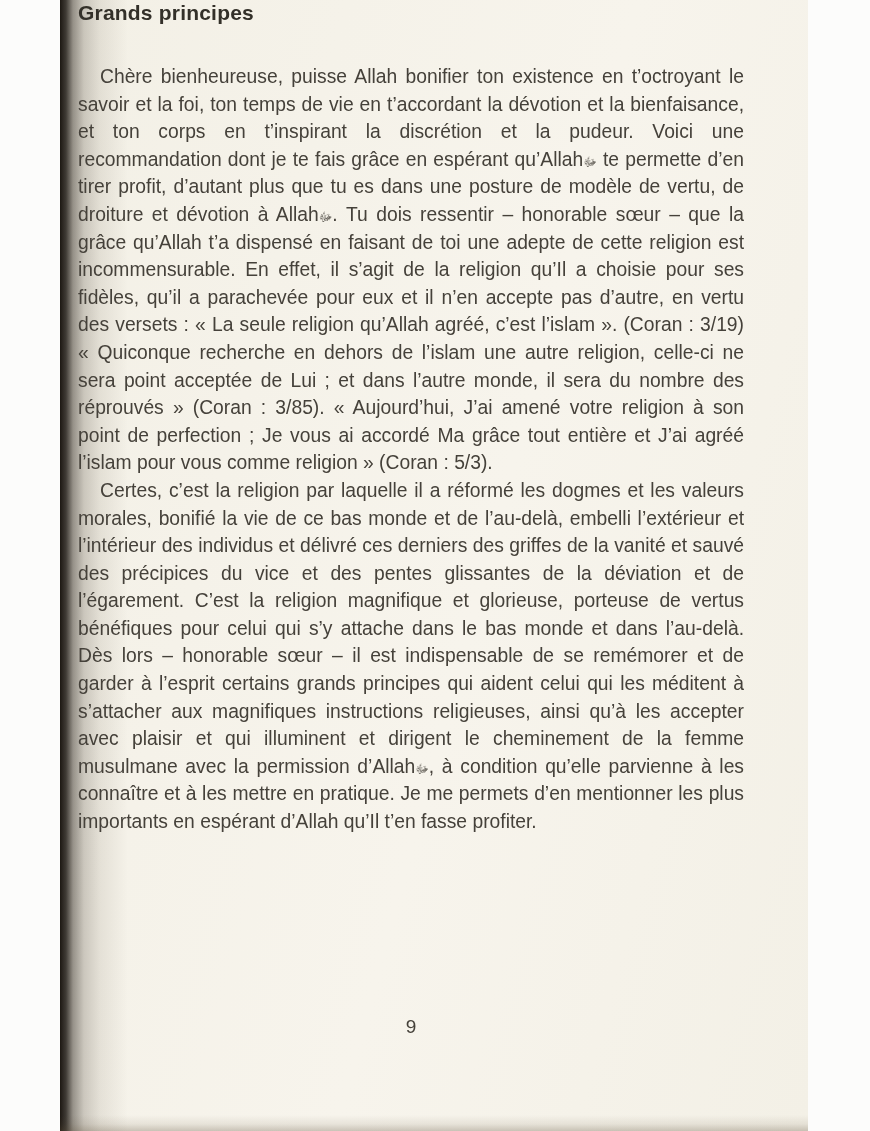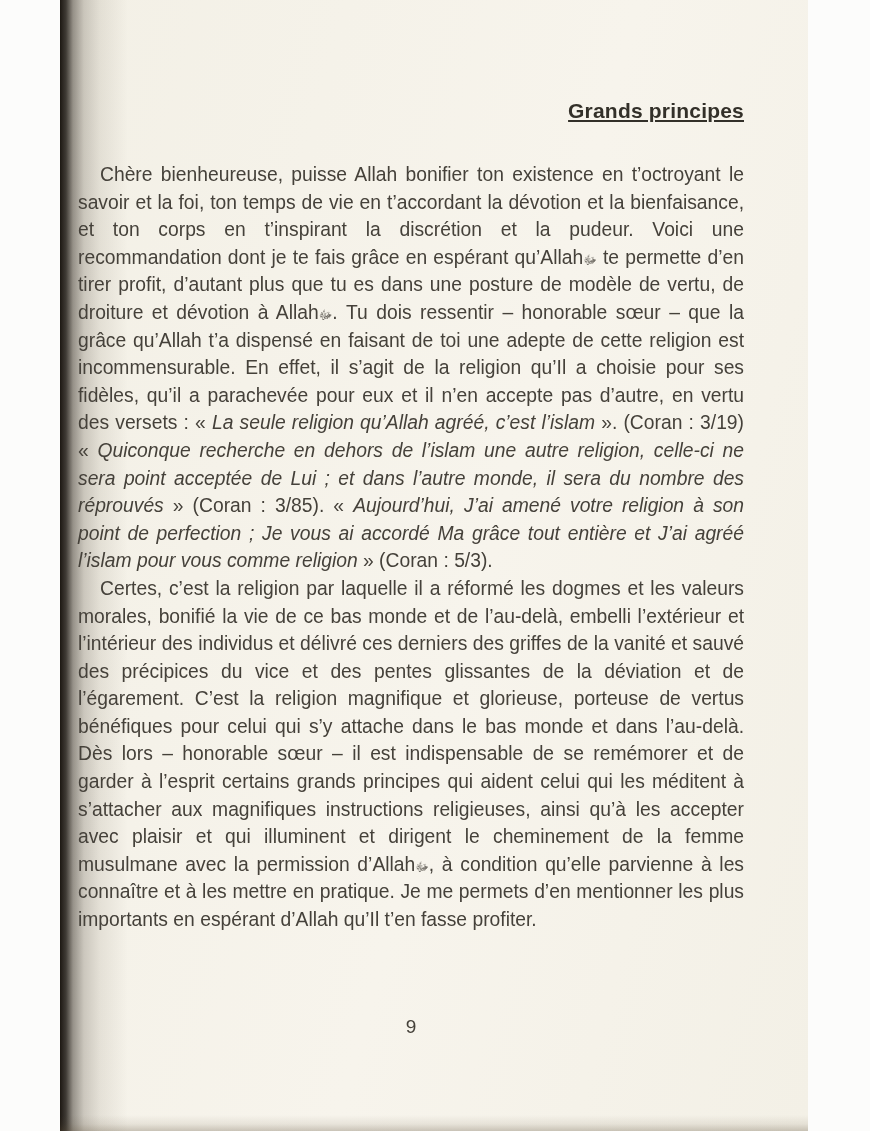--- a/index.html
+++ b/index.html
@@ -55,42 +55,40 @@
       rgba(96,82,60,0.0) 16px);
     pointer-events:none;
   }
   .text-col{
     position:absolute;
     left:18px;
     top:0;
     width:666px;
   }
   .page-title{
-    margin-top:98px;
-    text-align:right;
+    text-align:left;
     font-size:21px;
     line-height:26px;
     font-weight:bold;
     color:var(--ink-title);
     letter-spacing:0.2px;
-    text-decoration:underline;
   }
   .body-text{
     margin-top:37px;
     color:var(--ink);
     font-size:19.3px;
     line-height:27.6px;
     text-align:justify;
   }
   .body-text p{
     text-indent:22px;
   }
   .body-text p + p{
   }
-  .seg.italic{font-style:italic;}
+  .seg.italic{}
   .seg.honorific{
     font-size:12px;
     line-height:0;
     letter-spacing:-0.5px;
   }
   .page-number{
     position:absolute;
     left:18px;
     width:666px;
     top:1016px;

